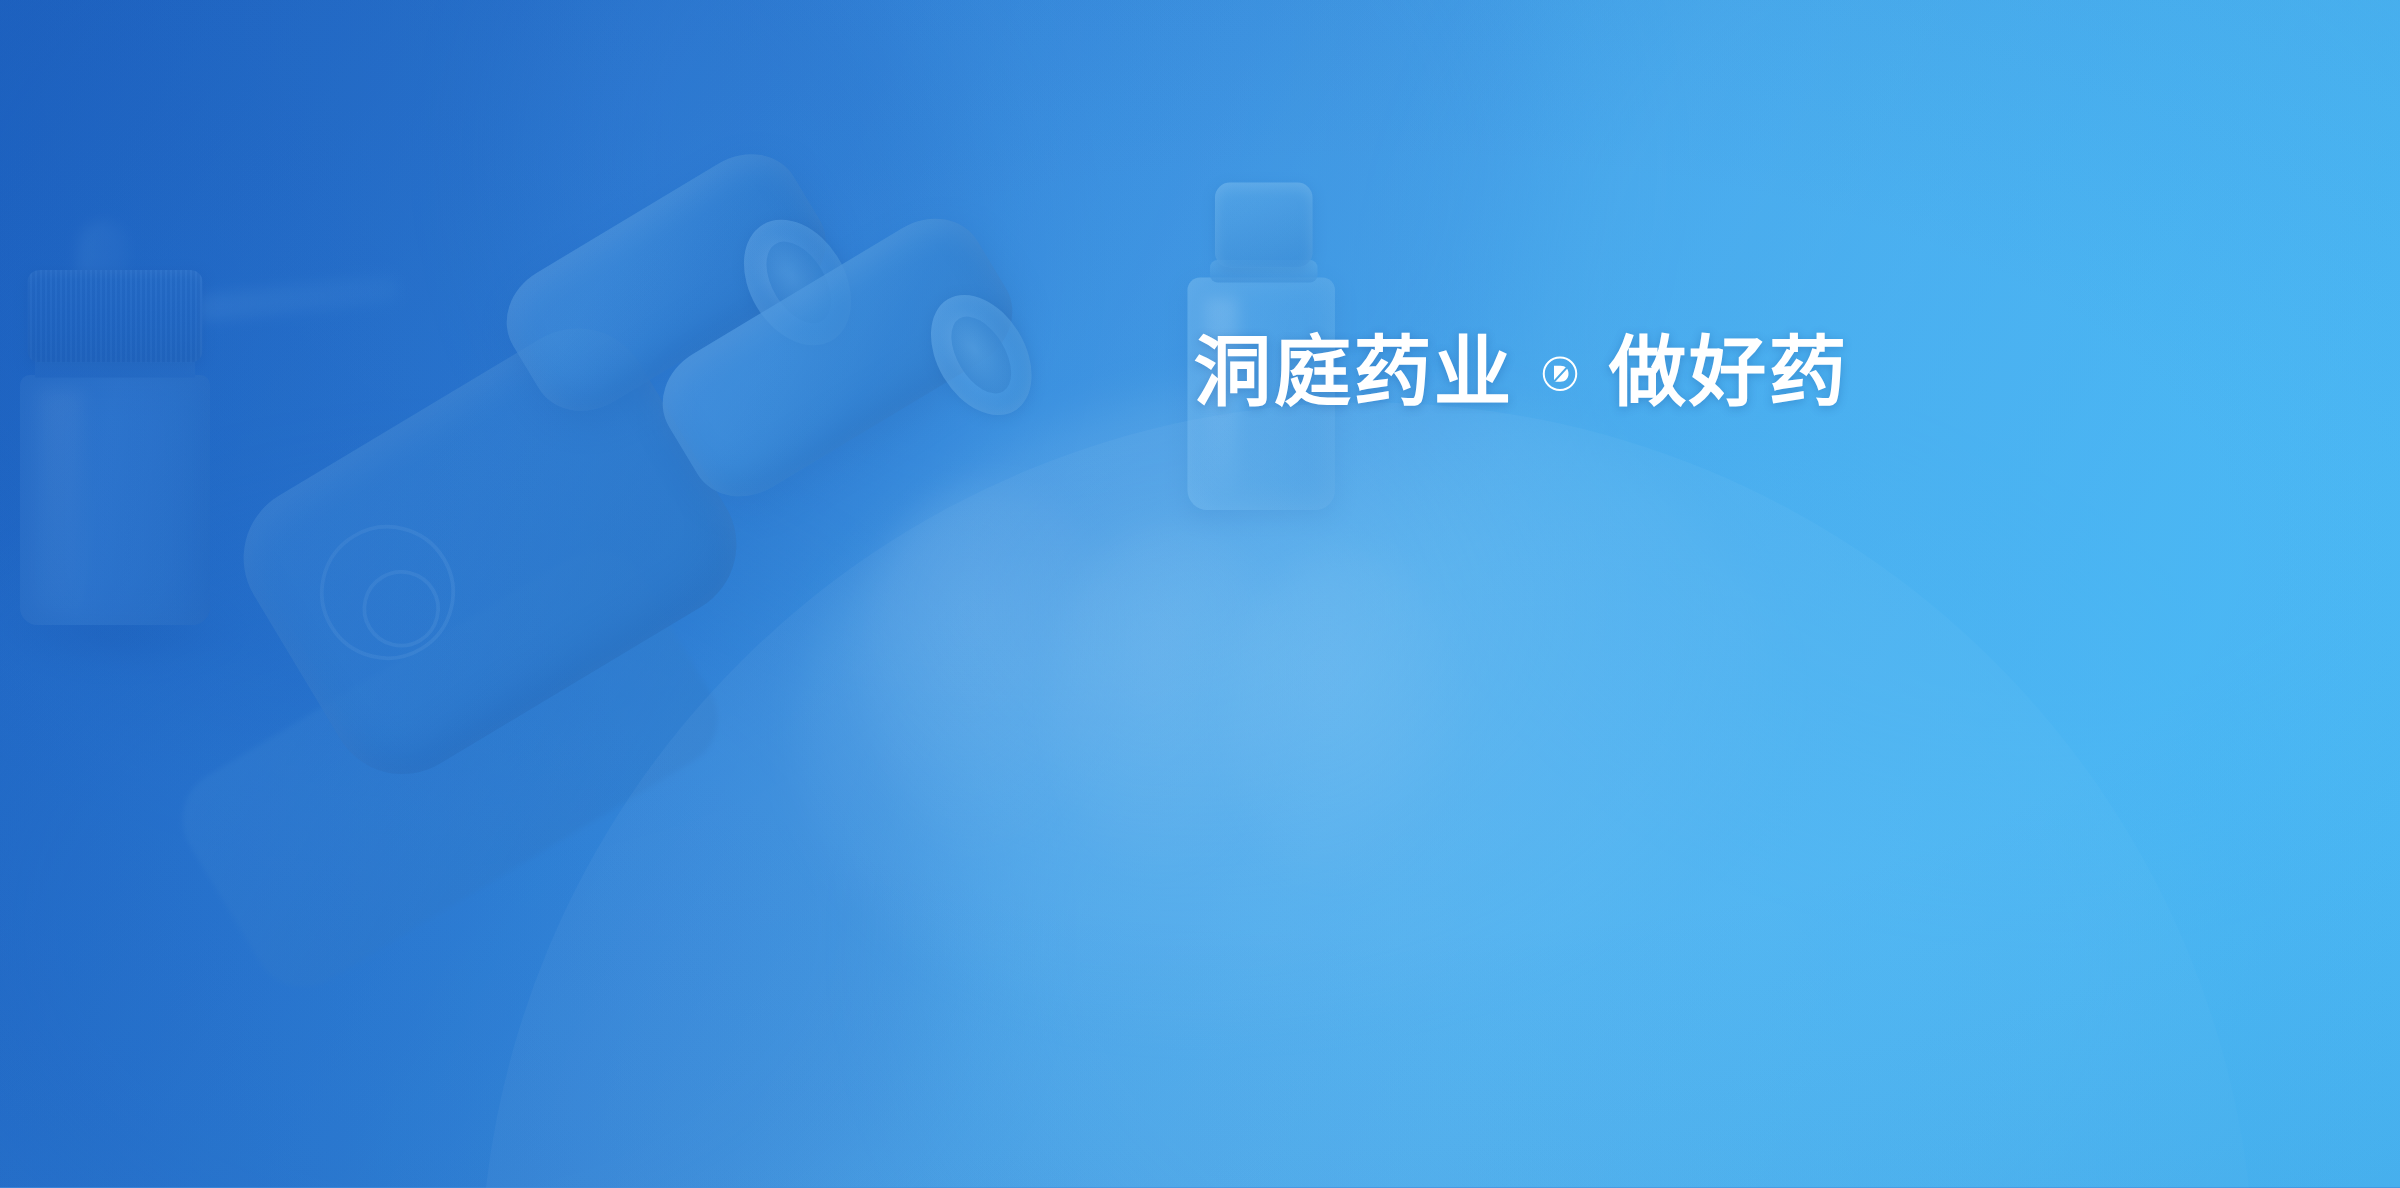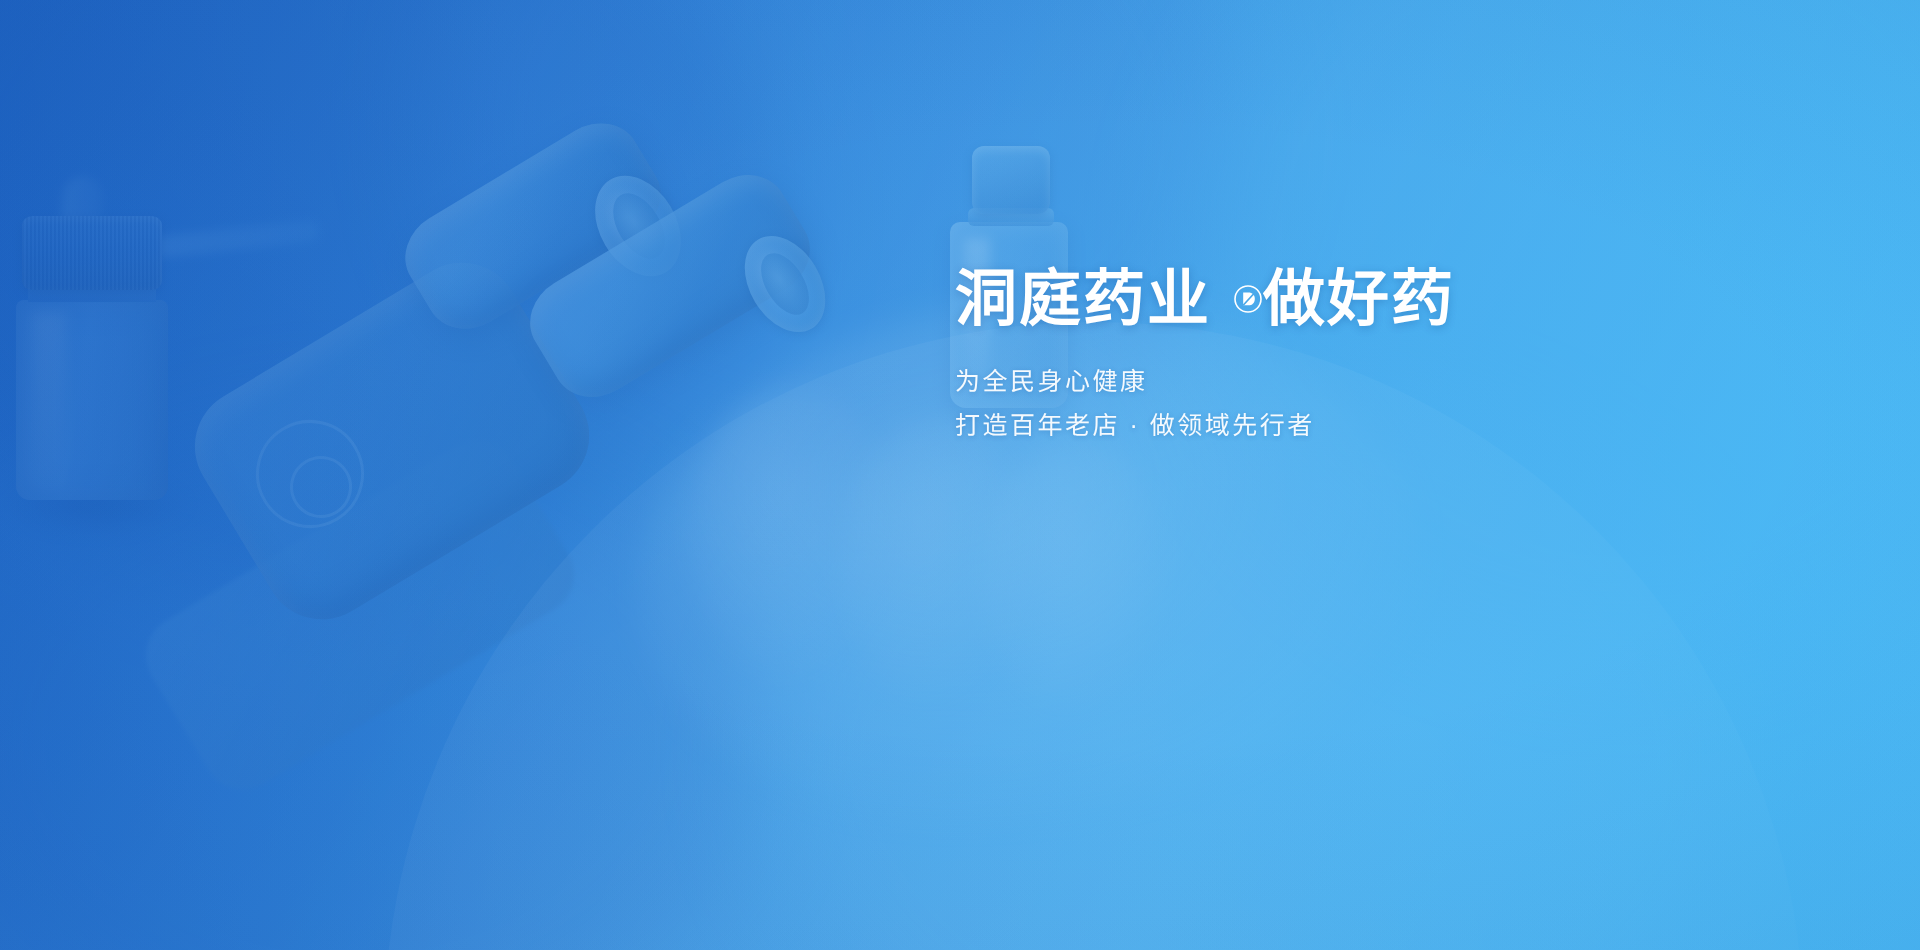--- a/index.html
+++ b/index.html
@@ -279,21 +279,21 @@
     height:86px;
     color:#ffffff;
     font-size:62px;
     font-weight:bold;
     letter-spacing:2px;
     line-height:86px;
     white-space:nowrap;
     text-shadow:0 2px 8px rgba(16,64,140,.28);
   }
   .headline .part { display:inline-block; }
-  .headline .part.right { }
+  .headline .part.right { margin-left:24px; }
 
   
   .mark {
     display:inline-block;
     width:30px; height:30px;
     margin:0 0 0 22px;
     position:relative;
     flex:0 0 auto;
   }
   .mark svg { display:block; width:30px; height:30px; }
@@ -376,19 +376,15 @@
         <svg viewBox="0 0 30 30" aria-hidden="true">
           <circle cx="15" cy="15" r="13" fill="none" stroke="#ffffff" stroke-width="1.6"></circle>
           <path d="M10.2 8.6 h5.2 c4.0 0 6.4 2.6 6.4 6.3 c0 3.8 -2.5 6.4 -6.5 6.4 h-5.1 z" fill="#ffffff"></path>
           <path d="M10.2 21.3 L21.2 9.3" stroke="#4aa8e8" stroke-width="1.7" fill="none"></path>
         </svg>
       </span>
 
       <span class="part right">做好药</span>
     </div>
 
-    <div class="sub">
-      <div class="line1">为全民身心健康</div>
-      <div class="line2">打造百年老店 · 做领域先行者</div>
-    </div>
 
   </div>
 </div>
 
 </body></html>

